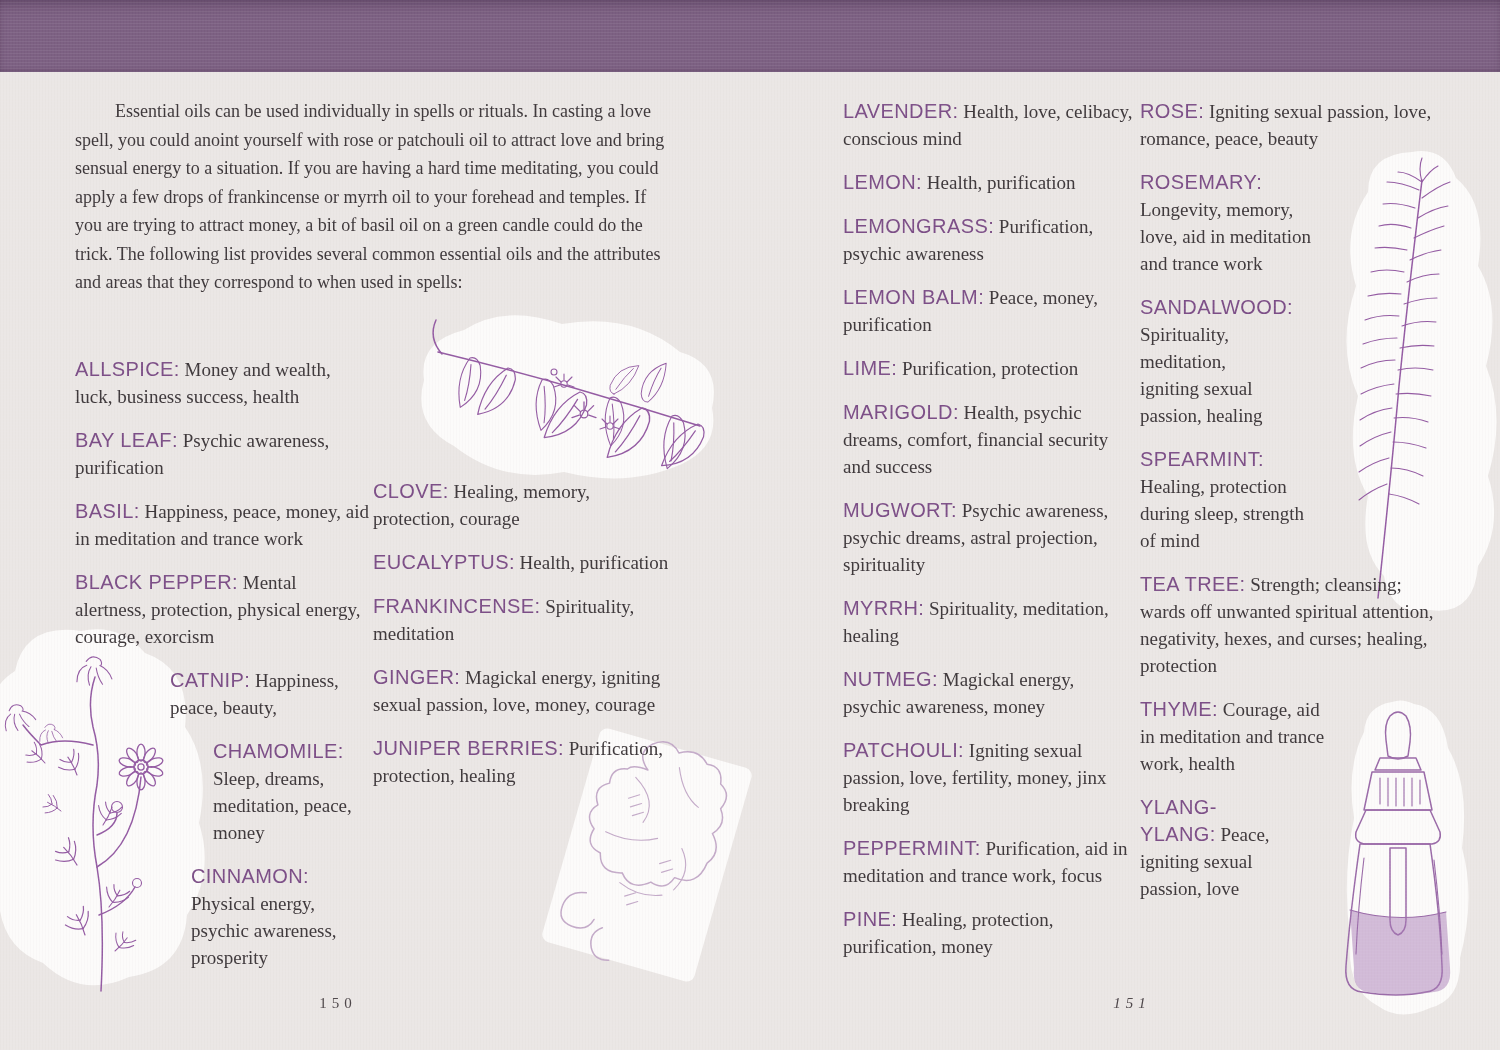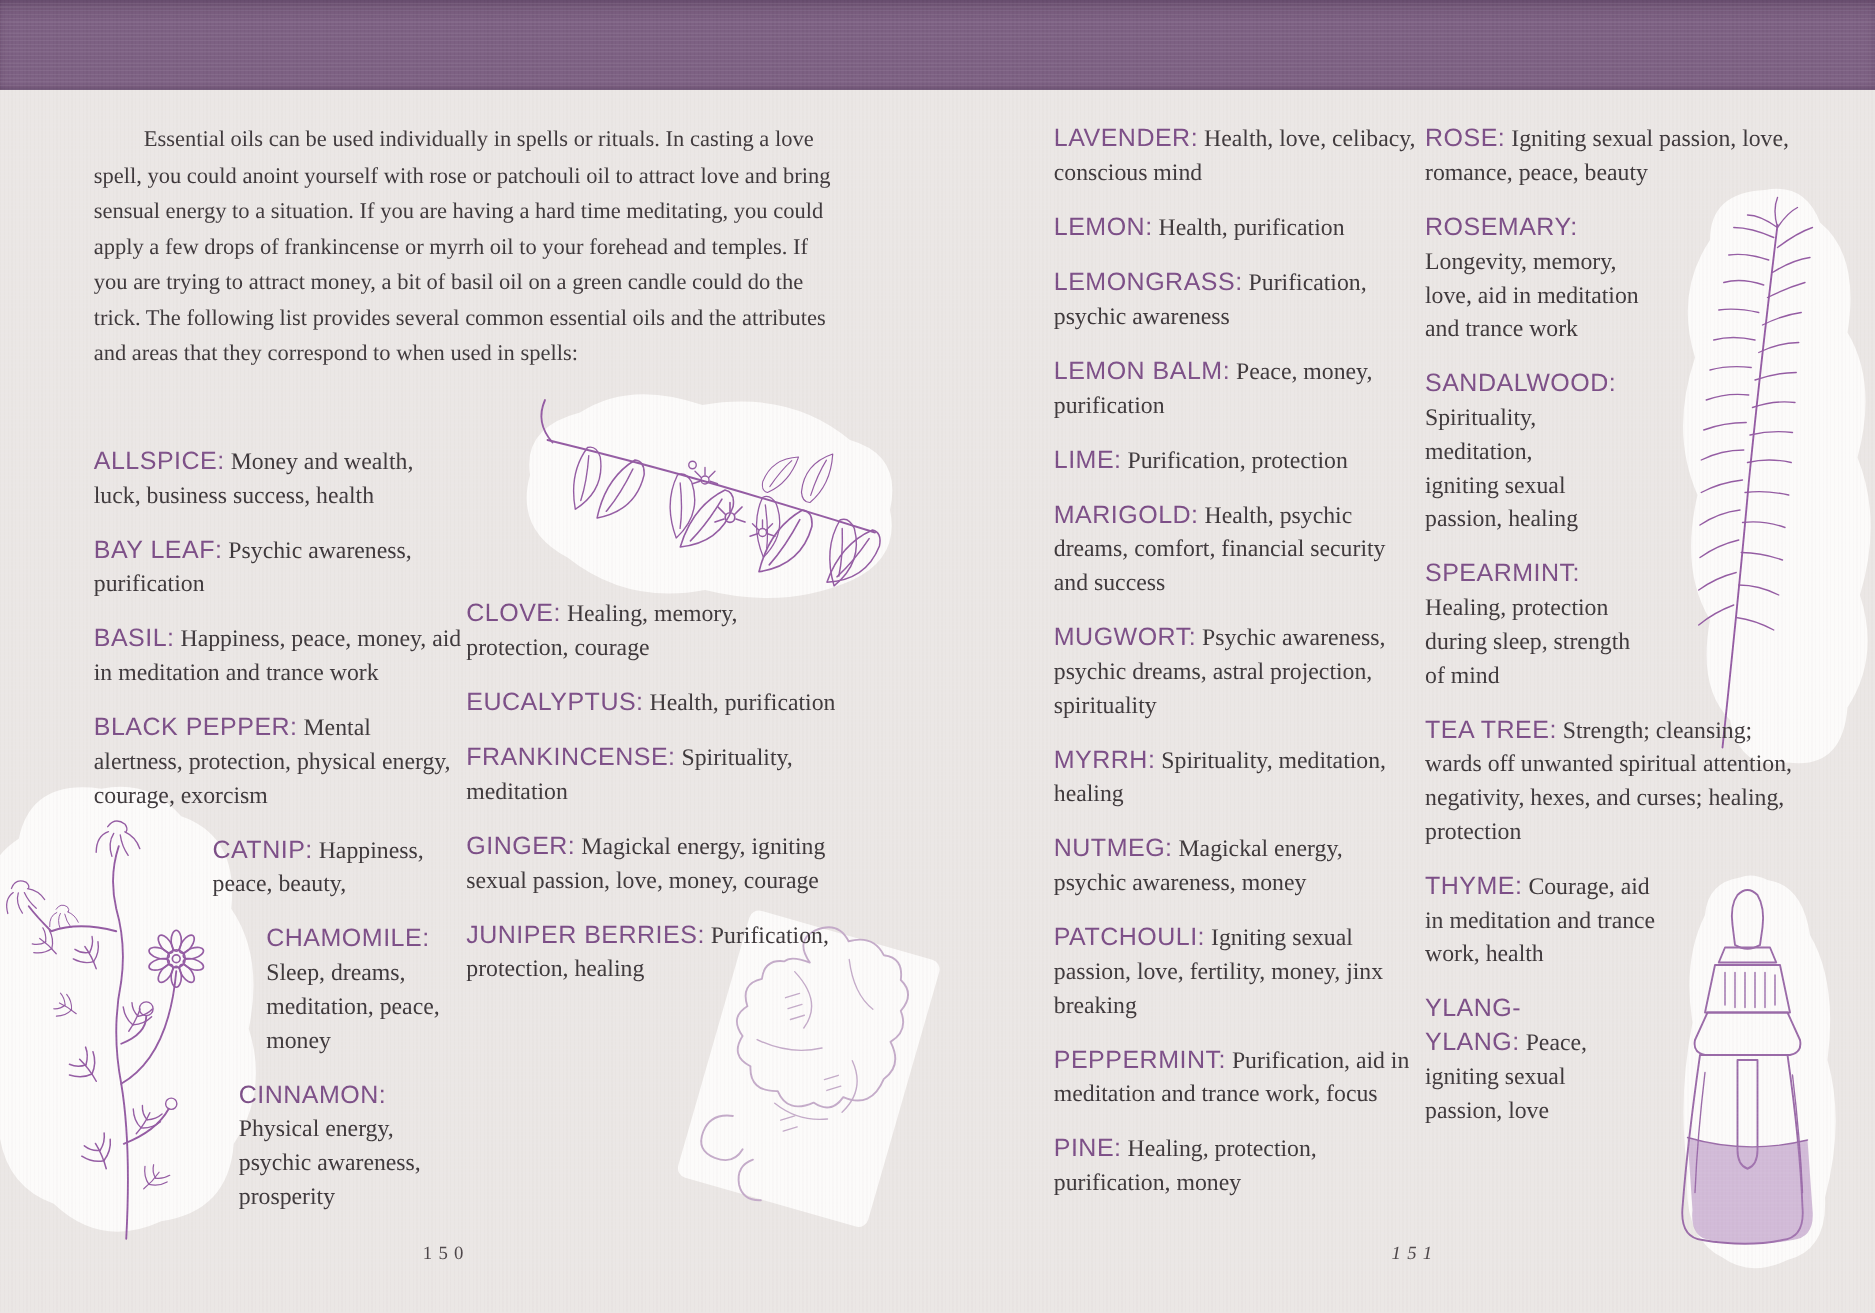--- a/index.html
+++ b/index.html
@@ -34,21 +34,21 @@
   .col-l1 .oil-entry:nth-child(7){padding-left:116px;}
   .col-l2 .oil-entry:nth-child(1){padding-right:72px;}
   .col-l2 .oil-entry:nth-child(6){padding-right:140px;}
   .col-r2 .oil-entry:nth-child(2){padding-right:118px;}
   .col-r2 .oil-entry:nth-child(3){padding-right:168px;margin-top:12px;}
   .col-r2 .oil-entry:nth-child(4){padding-right:128px;}
   .col-r2 .oil-entry:nth-child(6){padding-right:108px;}
   .col-r2 .oil-entry:nth-child(7){padding-right:160px;}
   .page-number{position:absolute;top:995px;width:120px;text-align:center;font-size:15px;
     letter-spacing:5px;color:var(--pagenum);}
-  .pn-left{left:297px;}
+  .pn-left{left:278px;}
   .pn-right{left:1072px;font-style:italic;}
   svg.illus{position:absolute;overflow:visible;}
   .illus .line{fill:none;stroke:currentColor;stroke-width:1.5;stroke-linecap:round;stroke-linejoin:round;}
   .illus .thin{stroke-width:1.1;}
   .blob{fill:var(--blob);stroke:none;}
 </style>
 </head>
 <body>
 
 <div class="spread">

